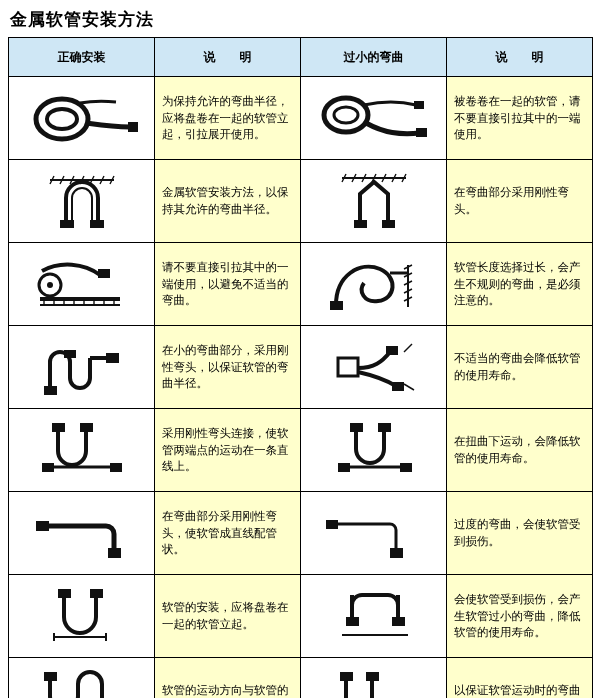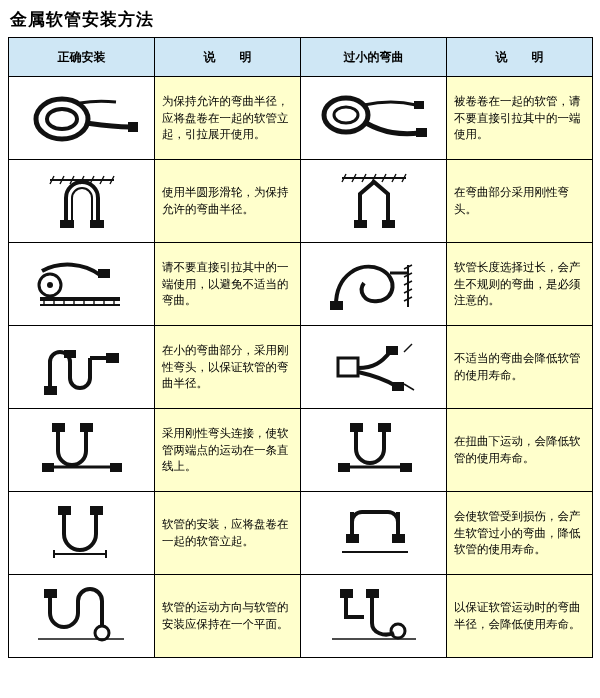--- a/index.html
+++ b/index.html
@@ -124,21 +124,21 @@
             <svg class="fig" width="124" height="58" viewBox="0 0 124 58">
               <path d="M46 54 L46 26 A16 16 0 0 1 78 26 L78 54" fill="none" stroke="#111" stroke-width="4"></path>
               <path d="M52 54 L52 26 A10 10 0 0 1 72 26 L72 54" fill="none" stroke="#111" stroke-width="2"></path>
               <rect x="40" y="48" width="14" height="8" fill="#111"></rect>
               <rect x="70" y="48" width="14" height="8" fill="#111"></rect>
               <path d="M30 8 L94 8" stroke="#111" stroke-width="2"></path>
               <path d="M34 4 L30 12 M44 4 L40 12 M54 4 L50 12 M64 4 L60 12 M74 4 L70 12 M84 4 L80 12 M94 4 L90 12" stroke="#111" stroke-width="1.4"></path>
             </svg>
           </span>
         </td>
-        <td class="txt-cell">使用半圆形滑轮，为保持允许的弯曲半径。</td>
+        <td class="txt-cell">金属软管安装方法，以保持其允许的弯曲半径。</td>
         <td class="img-cell">
           <span>
             <svg class="fig" width="124" height="58" viewBox="0 0 124 58">
               <path d="M48 52 L48 22 L62 10 L76 22 L76 52" fill="none" stroke="#111" stroke-width="4"></path>
               <rect x="42" y="48" width="13" height="8" fill="#111"></rect>
               <rect x="70" y="48" width="13" height="8" fill="#111"></rect>
               <path d="M30 6 L94 6" stroke="#111" stroke-width="2"></path>
               <path d="M34 2 L30 10 M44 2 L40 10 M54 2 L50 10 M64 2 L60 10 M74 2 L70 10 M84 2 L80 10 M94 2 L90 10" stroke="#111" stroke-width="1.4"></path>
             </svg>
           </span>
@@ -227,20 +227,42 @@
               <rect x="66" y="2" width="13" height="9" fill="#111"></rect>
               <path d="M30 46 L94 46" stroke="#111" stroke-width="3"></path>
               <rect x="26" y="42" width="12" height="9" fill="#111"></rect>
               <rect x="88" y="42" width="12" height="9" fill="#111"></rect>
             </svg>
           </span>
         </td>
         <td class="txt-cell">在扭曲下运动，会降低软管的使用寿命。</td>
       </tr>
 
+      <tr>
+        <td class="img-cell">
+          <span>
+            <svg class="fig" width="124" height="58" viewBox="0 0 124 58">
+              <path d="M22 22 L86 22 A8 8 0 0 1 94 30 L94 48" fill="none" stroke="#111" stroke-width="5"></path>
+              <rect x="16" y="17" width="13" height="10" fill="#111"></rect>
+              <rect x="88" y="44" width="13" height="10" fill="#111"></rect>
+            </svg>
+          </span>
+        </td>
+        <td class="txt-cell">在弯曲部分采用刚性弯头，使软管成直线配管状。</td>
+        <td class="img-cell">
+          <span>
+            <svg class="fig" width="124" height="58" viewBox="0 0 124 58">
+              <path d="M20 20 L78 20 A6 6 0 0 1 84 26 L84 48" fill="none" stroke="#111" stroke-width="3"></path>
+              <rect x="14" y="16" width="12" height="9" fill="#111"></rect>
+              <rect x="78" y="44" width="13" height="10" fill="#111"></rect>
+            </svg>
+          </span>
+        </td>
+        <td class="txt-cell">过度的弯曲，会使软管受到损伤。</td>
+      </tr>
 
       <tr>
         <td class="img-cell">
           <span>
             <svg class="fig" width="124" height="58" viewBox="0 0 124 58">
               <path d="M44 6 L44 30 A16 16 0 0 0 76 30 L76 6" fill="none" stroke="#111" stroke-width="4"></path>
               <rect x="38" y="2" width="13" height="9" fill="#111"></rect>
               <rect x="70" y="2" width="13" height="9" fill="#111"></rect>
               <path d="M34 50 L86 50" stroke="#111" stroke-width="2"></path>
               <path d="M34 46 L34 54 M86 46 L86 54" stroke="#111" stroke-width="2"></path>

